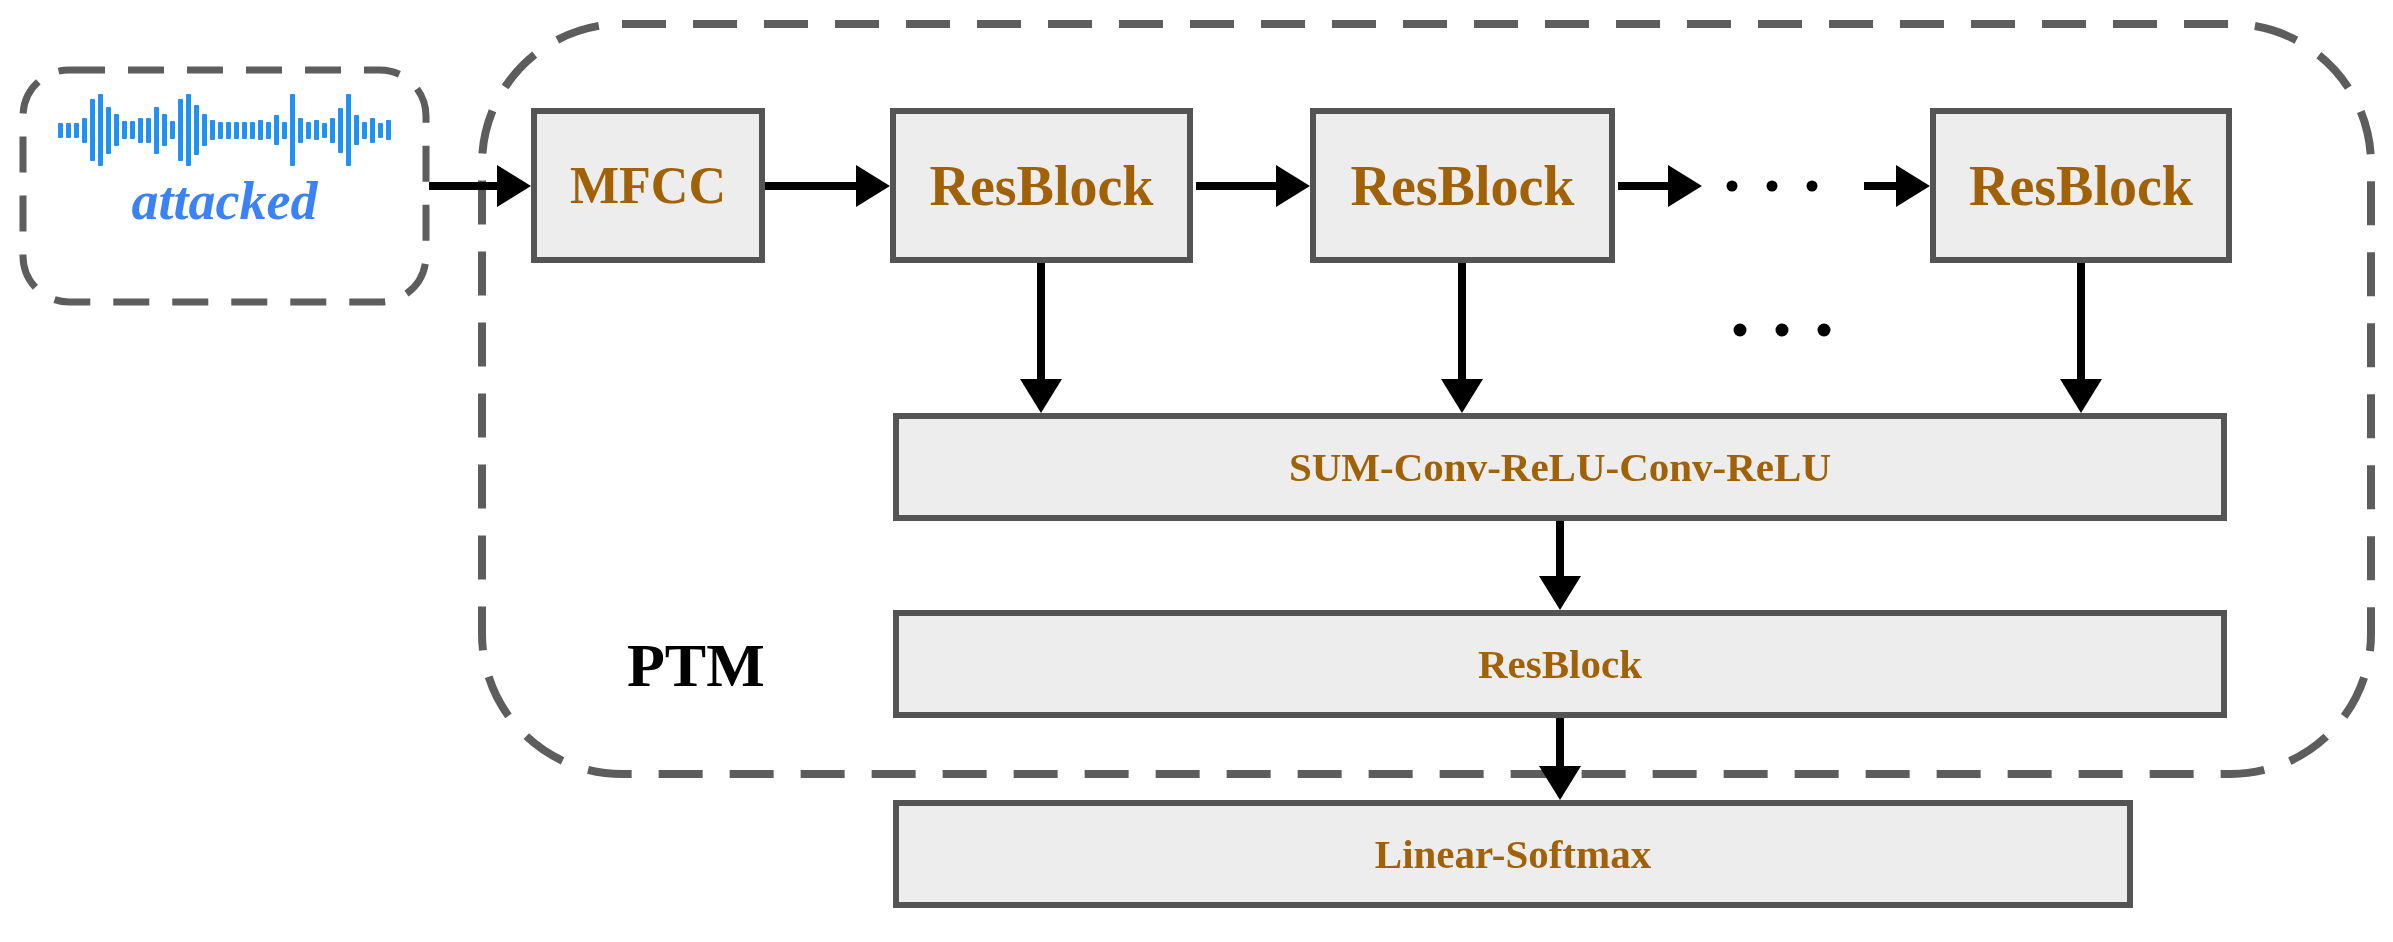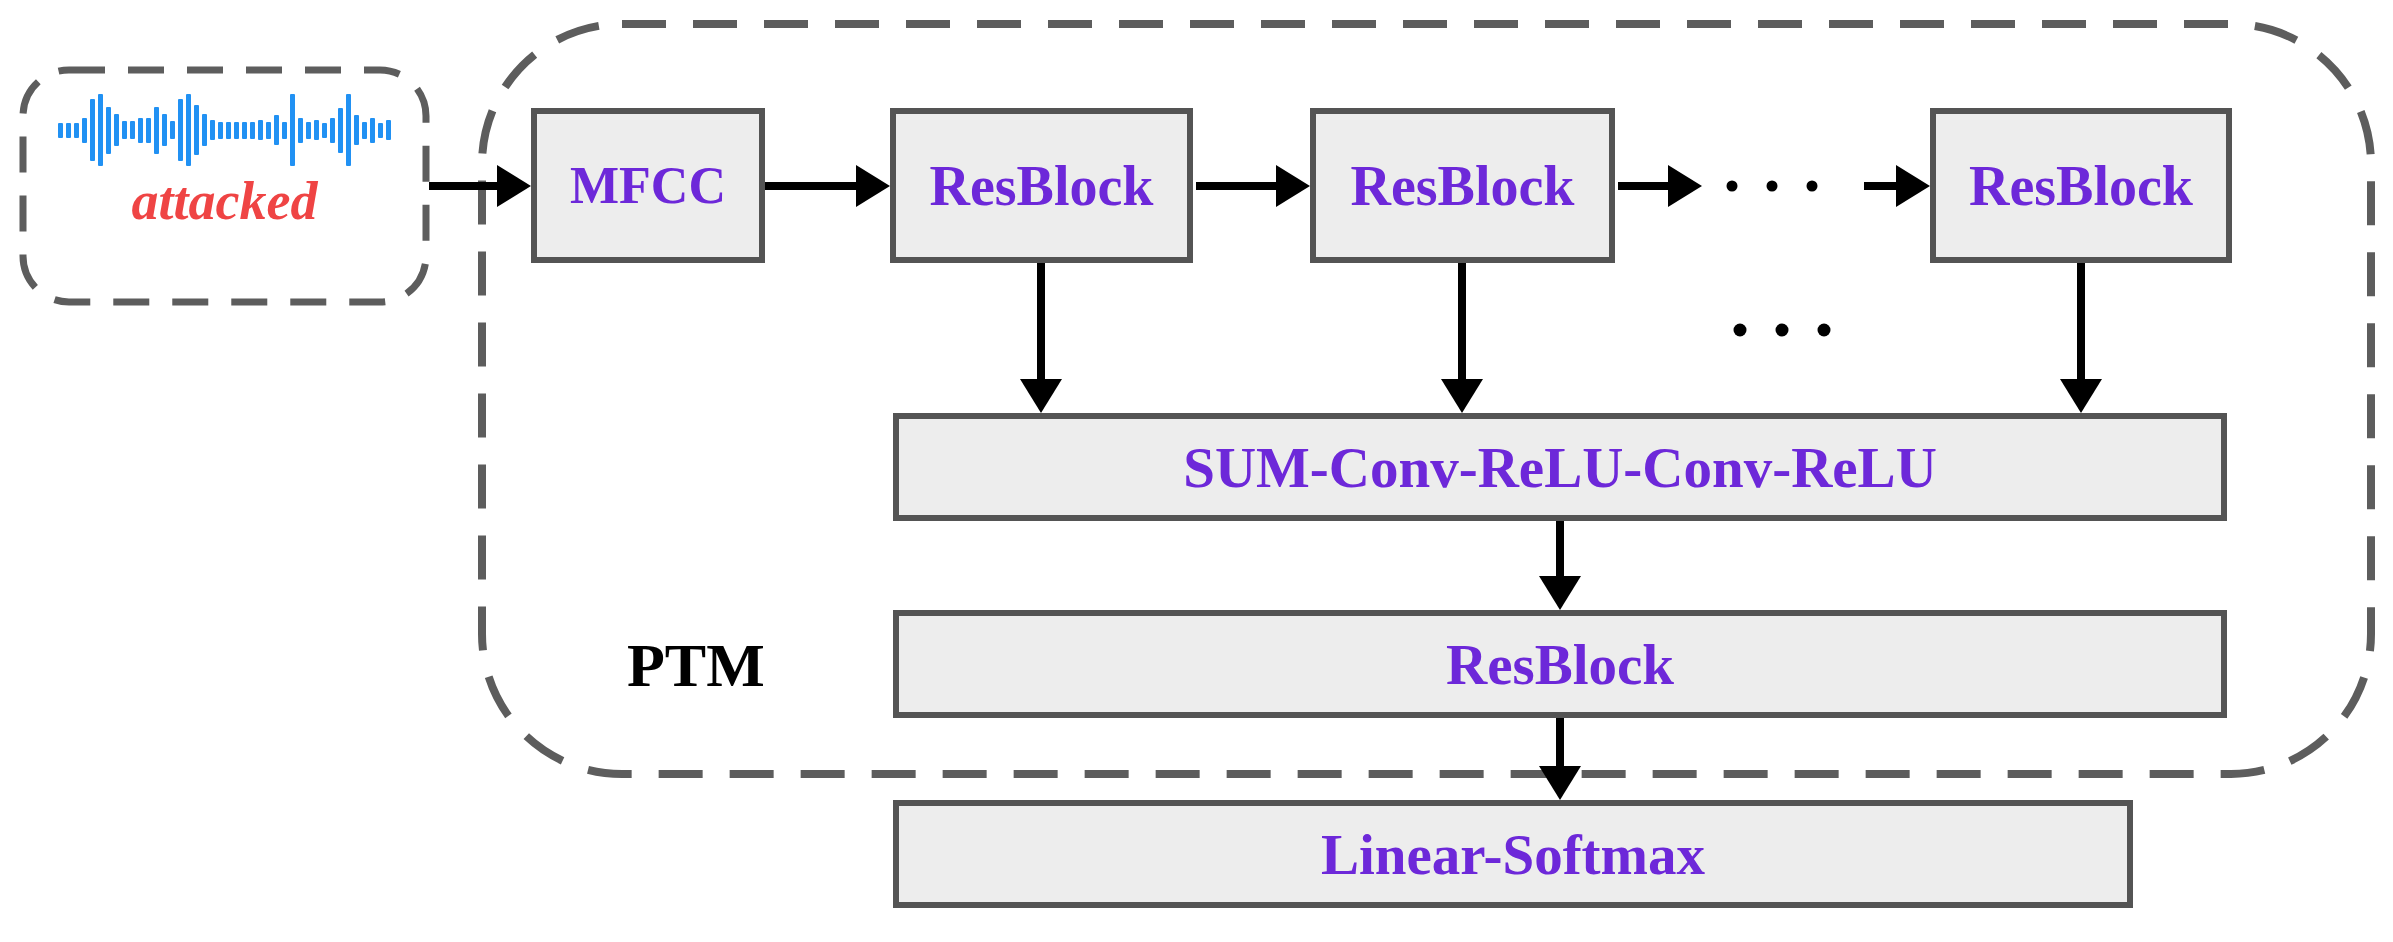--- a/index.html
+++ b/index.html
@@ -16,27 +16,27 @@
     overflow: hidden;
   }
   .node {
     position: absolute;
     box-sizing: border-box;
     background: #ededed;
     border: 6px solid #545454;
     display: flex;
     align-items: center;
     justify-content: center;
-    color: #6d28d9;
+    color: #a16207;
     font-weight: bold;
     text-align: center;
   }
   .node-small { font-size: 56px; }
   .node-mfcc  { font-size: 52px; }
-  .node-wide  { font-size: 57px; align-items: center; }
+  .node-wide  { font-size: 41px; align-items: center; }
 
   #mfcc      { left: 531px;  top: 108px; width: 234px;  height: 155px; }
   #resblock-a{ left: 890px;  top: 108px; width: 303px;  height: 155px; }
   #resblock-b{ left: 1310px; top: 108px; width: 305px;  height: 155px; }
   #resblock-c{ left: 1930px; top: 108px; width: 302px;  height: 155px; }
   #sum-conv  { left: 893px;  top: 413px; width: 1334px; height: 108px; }
   #pooling   { left: 893px;  top: 610px; width: 1334px; height: 108px; }
   #linear    { left: 893px;  top: 800px; width: 1240px; height: 108px; }
 
   #attacked-audio-node {
@@ -59,21 +59,21 @@
     width: 5px;
     border-radius: 1px;
     flex: 0 0 auto;
   }
   #attacked-label {
     margin-top: 2px;
     font-size: 54px;
     font-weight: bold;
     font-style: italic;
     line-height: 1.02;
-    color: #ef4444;
+    color: #3b82f6;
     text-align: center;
   }
   #ptm-label {
     position: absolute;
     left: 627px; top: 630px; width: 180px;
     font-size: 62px;
     font-weight: bold;
     color: #000000;
     text-align: left;
   }

